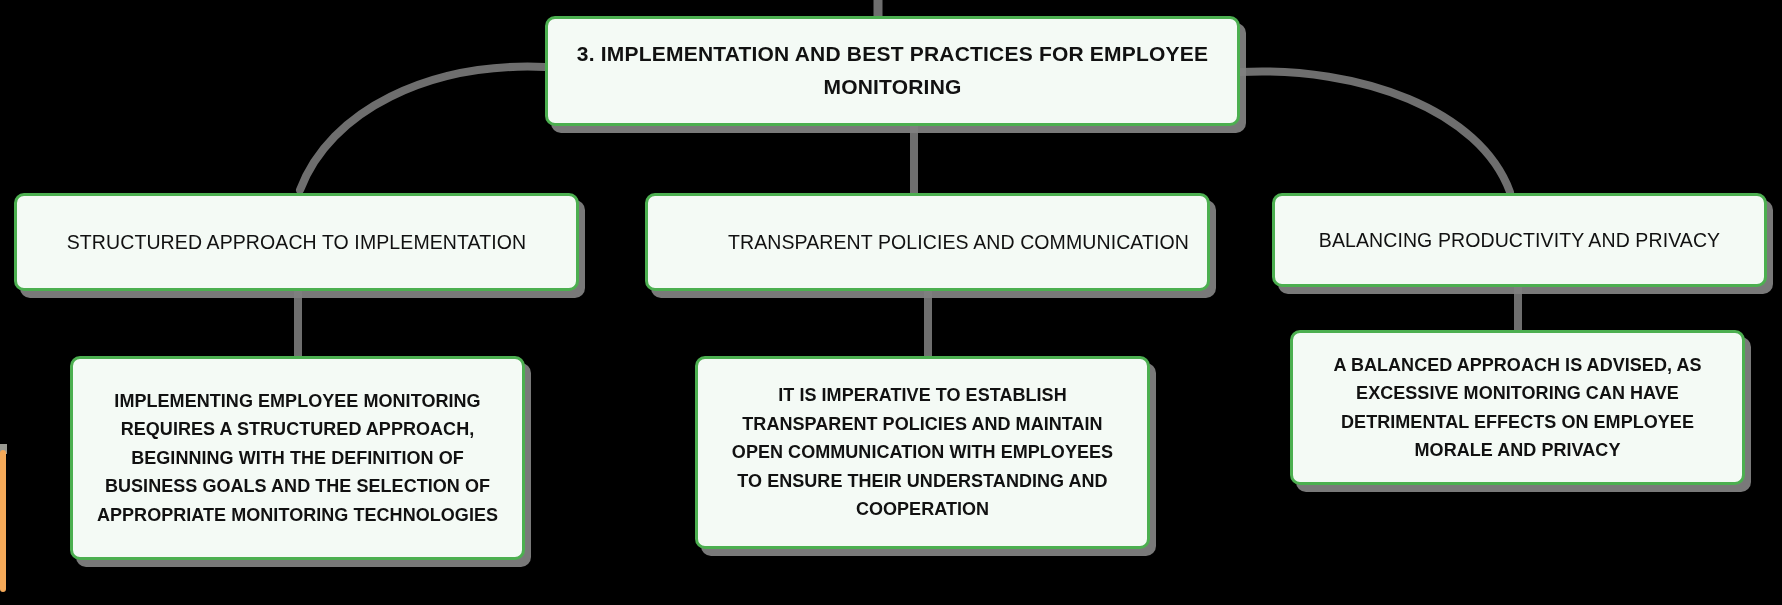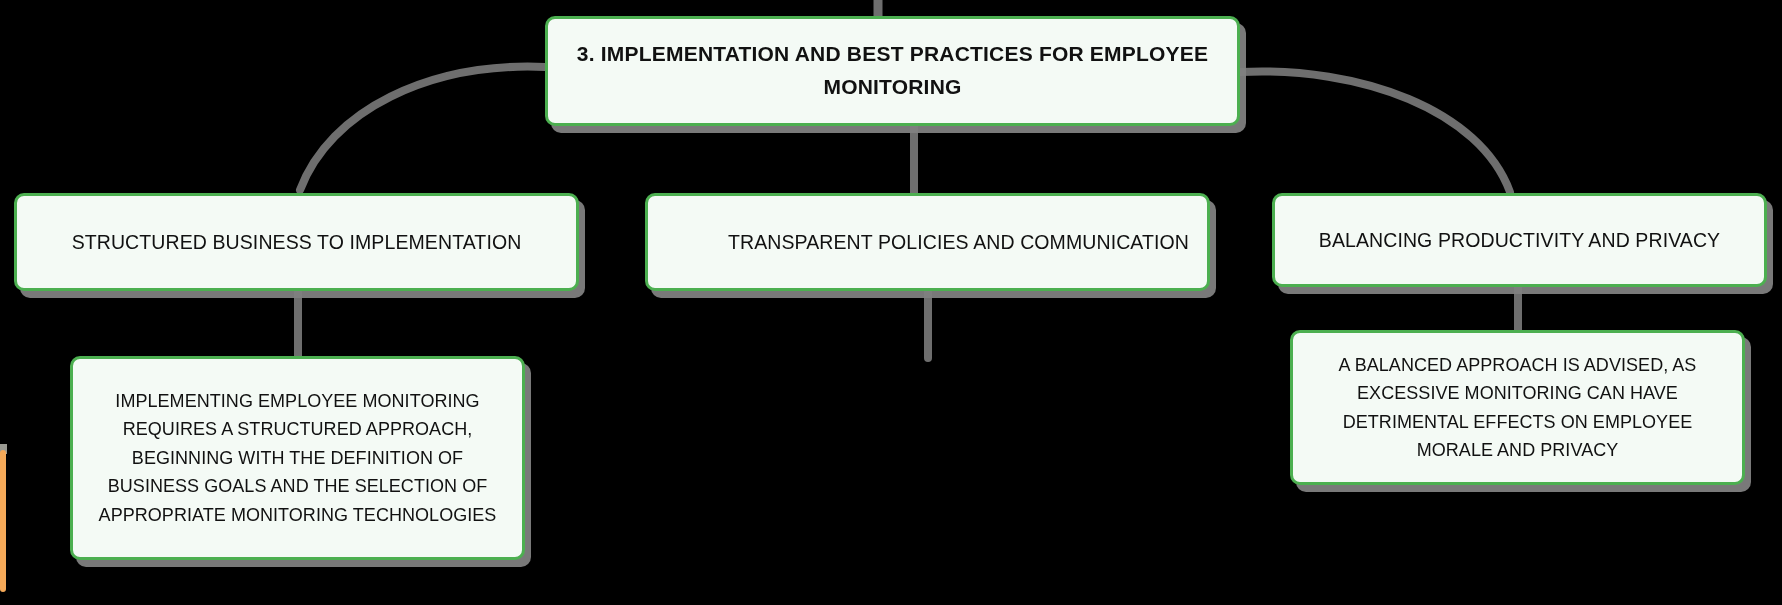--- a/index.html
+++ b/index.html
@@ -51,21 +51,21 @@
 
   .node-branch {
     font-weight: 400;
     font-size: 19.5px;
     line-height: 1.45;
     letter-spacing: 0.1px;
     padding: 6px 18px;
   }
 
   .node-detail {
-    font-weight: 400;
+    font-weight: 700;
     font-size: 18px;
     line-height: 1.58;
     letter-spacing: 0.05px;
     padding: 10px 20px;
   }
 
   
   #node-root        { left: 545px;  top: 16px;  width: 695px; height: 110px; }
 
   #node-branch-1    { left: 14px;   top: 193px; width: 565px; height: 98px; }
@@ -115,35 +115,38 @@
     <path d="M 928 292 L 928 358" stroke="#6E6E6E" stroke-width="8" fill="none" stroke-linecap="round"></path>
 
     <path d="M 1518 266 L 1518 332" stroke="#6E6E6E" stroke-width="8" fill="none" stroke-linecap="round"></path>
   </svg>
 
   <div class="node node-title" id="node-root">
     <span>3. IMPLEMENTATION AND BEST PRACTICES FOR EMPLOYEE MONITORING</span>
   </div>
 
   <div class="node node-branch" id="node-branch-1">
-    <span>STRUCTURED BUSINESS TO IMPLEMENTATION</span>
+    <span>STRUCTURED APPROACH TO IMPLEMENTATION</span>
   </div>
 
   <div class="node node-branch" id="node-branch-2">
     <span>TRANSPARENT POLICIES AND COMMUNICATION</span>
   </div>
 
   <div class="node node-branch" id="node-branch-3">
     <span>BALANCING PRODUCTIVITY AND PRIVACY</span>
   </div>
 
   <div class="node node-detail" id="node-detail-1">
     <span>IMPLEMENTING EMPLOYEE MONITORING REQUIRES A STRUCTURED APPROACH, BEGINNING WITH THE DEFINITION OF BUSINESS GOALS AND THE SELECTION OF APPROPRIATE MONITORING TECHNOLOGIES</span>
   </div>
 
+  <div class="node node-detail" id="node-detail-2">
+    <span>IT IS IMPERATIVE TO ESTABLISH TRANSPARENT POLICIES AND MAINTAIN OPEN COMMUNICATION WITH EMPLOYEES TO ENSURE THEIR UNDERSTANDING AND COOPERATION</span>
+  </div>
 
   <div class="node node-detail" id="node-detail-3">
     <span>A BALANCED APPROACH IS ADVISED, AS EXCESSIVE MONITORING CAN HAVE DETRIMENTAL EFFECTS ON EMPLOYEE MORALE AND PRIVACY</span>
   </div>
 
   <div id="edge-marker-cap"></div>
   <div id="edge-marker"></div>
 
 </div>
 

